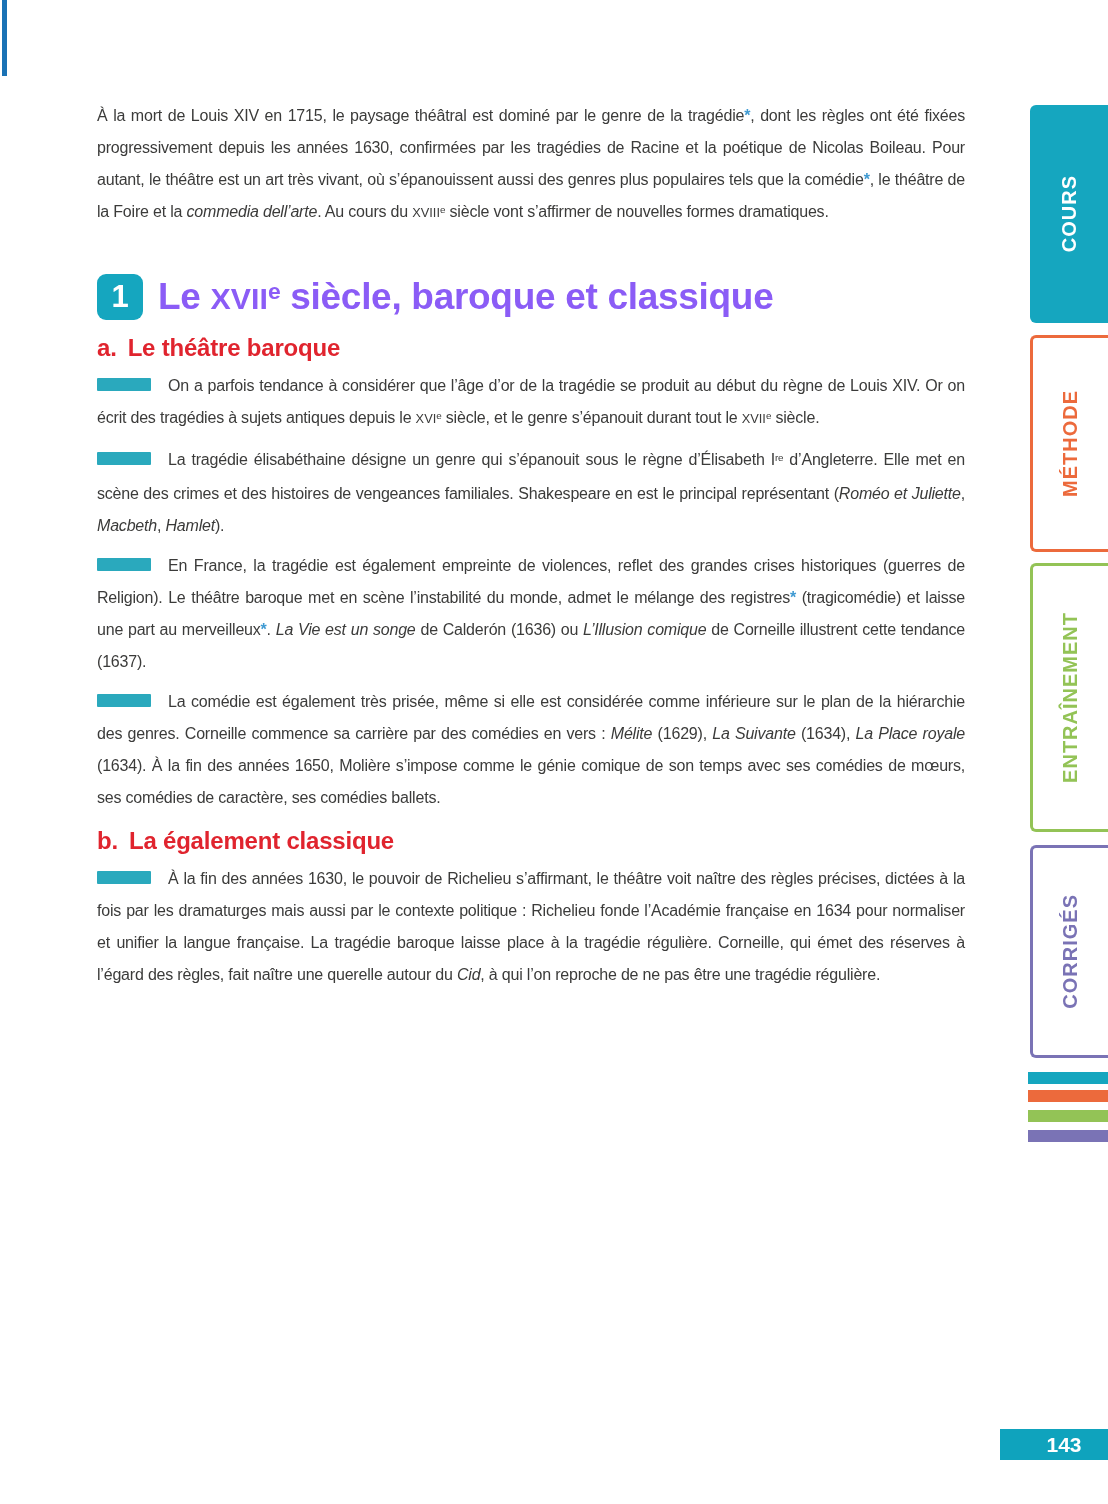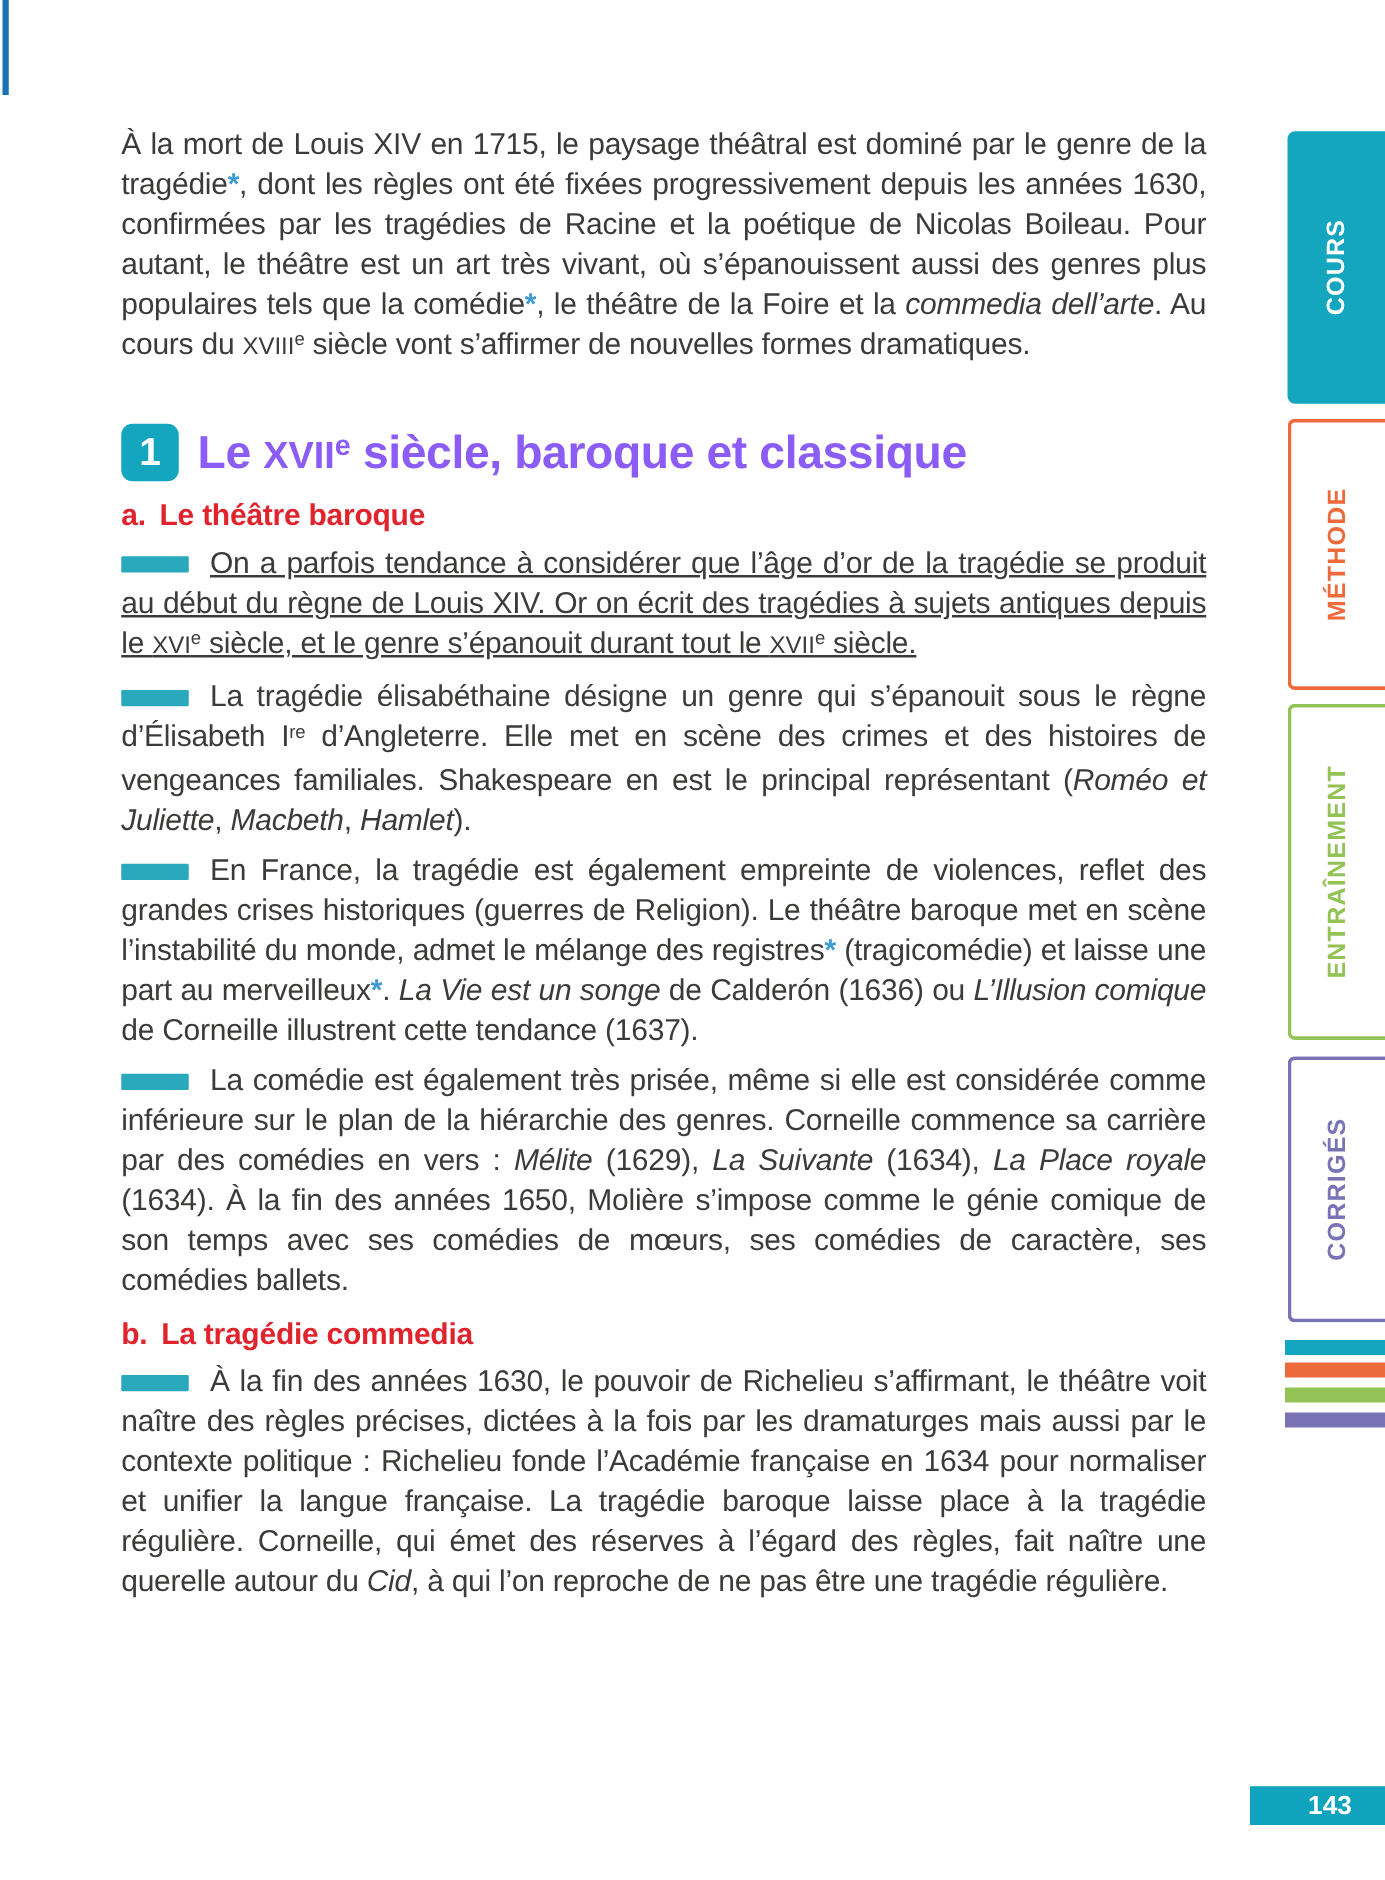--- a/index.html
+++ b/index.html
@@ -11,21 +11,21 @@
     font-family:"Liberation Sans",sans-serif;
     color:#3b3b3a;
   }
   
   .corner-bar{position:absolute;left:2px;top:0;width:5px;height:76px;background:#1a72b5;}
 
   
   .content{position:absolute;left:97px;top:100px;width:868px;}
   p.body{
     margin:8px 0 0 0;
-    font-size:24px;line-height:32px;
+    font-size:16px;line-height:32px;
     text-align:justify;
     letter-spacing:-0.2px;
   }
   p.intro{margin-top:0;}
   p.body .b{font-weight:normal;}
   p.body .i,.i{font-style:italic;}
   .a{color:#3f9ad2;font-weight:bold;}
   .sc{font-size:0.8em;text-transform:uppercase;letter-spacing:0;}
   .sup{font-size:0.62em;position:relative;top:-0.45em;}
   p.bullet::before{
@@ -39,21 +39,21 @@
   .num-box{
     width:46px;height:46px;border-radius:9px;background:#15a6bf;
     color:#fff;font-size:31px;font-weight:bold;
     display:flex;align-items:center;justify-content:center;flex:0 0 auto;
   }
   .h1-text{color:#8b5cf6;font-size:37px;font-weight:bold;letter-spacing:-0.3px;}
   .h1-text .sc{font-size:0.82em;}
   .sub{margin:14px 0 0 0;color:#e0242e;font-size:24px;font-weight:bold;letter-spacing:-0.2px;}
   .sub .sub-label{margin-right:11px;}
   .sub-b{margin-top:13px;}
-  .p-first{margin-top:9px;text-decoration:underline;}
+  .p-first{margin-top:9px;}
 
   
   .sidebar{position:absolute;left:0;top:0;width:1108px;height:1504px;pointer-events:none;}
   .tab{
     position:absolute;left:1030px;width:78px;
     display:flex;align-items:center;justify-content:center;
     border-radius:6px 0 0 6px;
     box-sizing:border-box;
     background:#fff;
     pointer-events:auto;
@@ -99,21 +99,21 @@
       <span class="sub-label">a.</span><span>Le théâtre baroque</span>
     </h3>
     <p class="body bullet p-first">On a parfois tendance à considérer que l’âge d’or de la tragédie se produit au début du règne de Louis XIV. Or on écrit des tragédies à sujets antiques depuis le <span class="sc">xvi</span><span class="sup">e</span> siècle, et le genre s’épanouit durant tout le <span class="sc">xvii</span><span class="sup">e</span> siècle.</p>
     <p class="body bullet"><span class="b">La tragédie élisabéthaine</span> désigne un genre qui s’épanouit sous le règne d’Élisabeth I<span class="sup">re</span> d’Angleterre. Elle met en scène des crimes et des histoires de vengeances familiales. Shakespeare en est le principal représentant (<span class="i">Roméo et Juliette</span>, <span class="i">Macbeth</span>, <span class="i">Hamlet</span>).</p>
     <p class="body bullet"><span class="b">En France, la tragédie est également empreinte de violences</span>, reflet des grandes crises historiques (guerres de Religion). Le théâtre baroque met en scène l’instabilité du monde, admet le mélange des registres<span class="a">*</span> (tragicomédie) et laisse une part au merveilleux<span class="a">*</span>. <span class="i">La Vie est un songe</span> de Calderón (1636) ou <span class="i">L’Illusion comique</span> de Corneille illustrent cette tendance (1637).</p>
     <p class="body bullet">La <span class="b">comédie</span> est également très prisée, même si elle est considérée comme inférieure sur le plan de la hiérarchie des genres. Corneille commence sa carrière par des comédies en vers : <span class="i">Mélite</span> (1629), <span class="i">La Suivante</span> (1634), <span class="i">La Place royale</span> (1634). À la fin des années 1650, Molière s’impose comme le génie comique de son temps avec ses comédies de mœurs, ses comédies de caractère, ses comédies ballets.</p>
   </section>
 
   <section>
     <h3 class="sub sub-b">
-      <span class="sub-label">b.</span><span>La tragédie commedia</span>
+      <span class="sub-label">b.</span><span>La également classique</span>
     </h3>
     <p class="body bullet">À la fin des années 1630, le pouvoir de Richelieu s’affirmant, le théâtre voit naître des règles précises, dictées à la fois par les dramaturges mais aussi par le contexte politique : Richelieu fonde l’Académie française en 1634 pour normaliser et unifier la langue française. La tragédie baroque laisse place à <span class="b">la tragédie régulière</span>. Corneille, qui émet des réserves à l’égard des règles, fait naître une querelle autour du <span class="i">Cid</span>, à qui l’on reproche de ne pas être une tragédie régulière.</p>
   </section>
 </main>
 
 <nav class="sidebar" id="sidebar">
     <div class="tab t0 active" style="background: rgb(21, 166, 191);">
       <span class="tab-label">COURS</span>
     </div>
     <div class="tab t1 inactive" style="border-color: rgb(236, 106, 60); color: rgb(236, 106, 60);">

